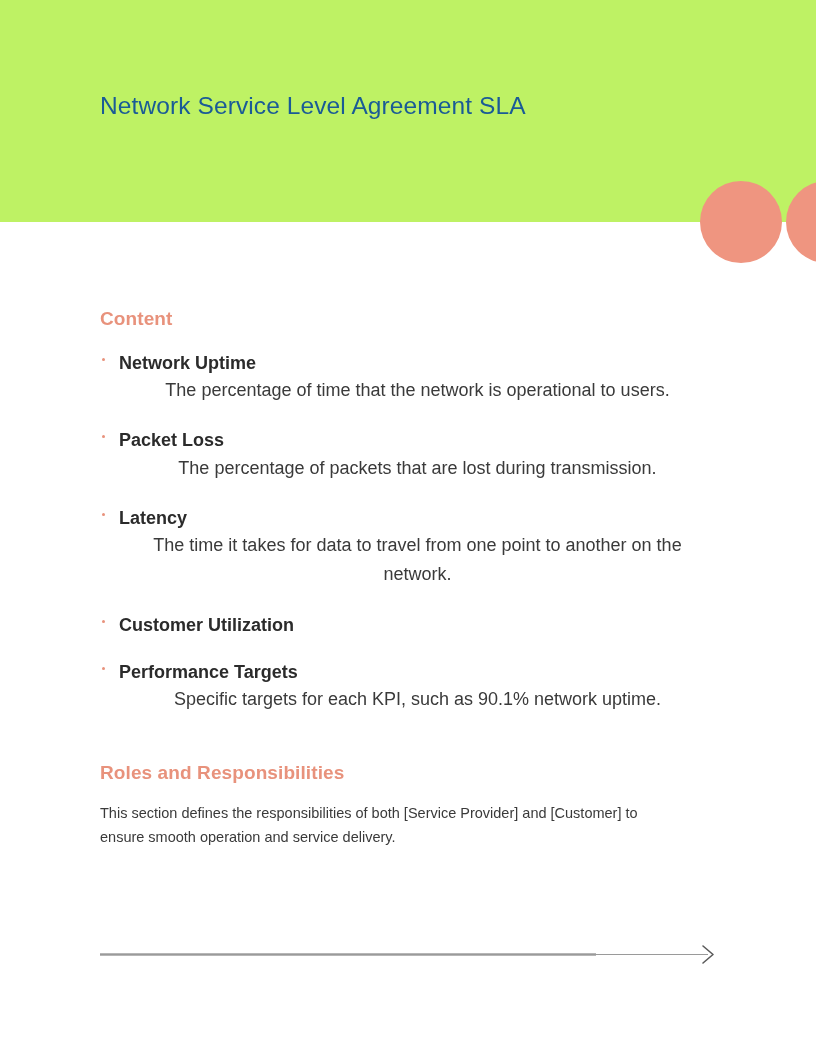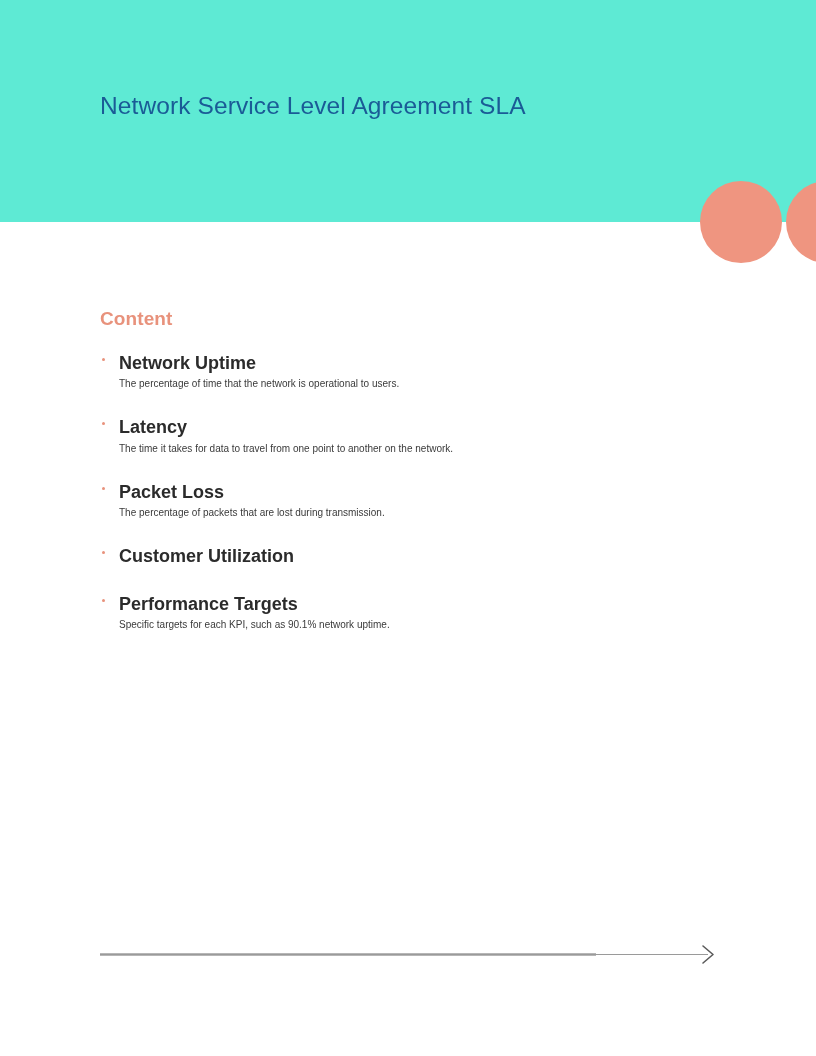--- a/index.html
+++ b/index.html
@@ -16,21 +16,21 @@
     -webkit-font-smoothing: antialiased;
   }
 
   
   #header-band {
     position: absolute;
     left: 0;
     top: 0;
     width: 816px;
     height: 222px;
-    background: #5eead4;
+    background: #bef264;
   }
   #page-title {
     position: absolute;
     left: 100px;
     top: 92px;
     font-size: 24.5px;
     font-weight: 400;
     color: #1a5b96;
     letter-spacing: 0.1px;
     white-space: nowrap;
@@ -93,25 +93,26 @@
     border-radius: 50%;
     background: #e8927c;
   }
   .item-title {
     font-size: 18px;
     font-weight: bold;
     color: #2b2b2b;
     line-height: 1.35;
   }
   .item-desc {
-    font-size: 10px;
+    font-size: 18px;
     font-weight: 400;
     color: #3a3a3a;
     line-height: 1.62;
     margin-top: 1px;
+    text-align: center;
   }
 
   #roles-section {
     margin-top: 48px;
   }
   #roles-paragraph {
     font-size: 14.5px;
     color: #3a3a3a;
     line-height: 1.62;
     margin-top: 18px;
@@ -144,43 +145,47 @@
   <ul id="content-list">
 
     <li class="content-item">
       <span class="item-bullet"></span>
       <div class="item-title">Network Uptime</div>
       <div class="item-desc">The percentage of time that the network is operational to users.</div>
     </li>
 
     <li class="content-item">
       <span class="item-bullet"></span>
-      <div class="item-title">Latency</div>
-      <div class="item-desc">The time it takes for data to travel from one point to another on the network.</div>
+      <div class="item-title">Packet Loss</div>
+      <div class="item-desc">The percentage of packets that are lost during transmission.</div>
     </li>
 
     <li class="content-item">
       <span class="item-bullet"></span>
-      <div class="item-title">Packet Loss</div>
-      <div class="item-desc">The percentage of packets that are lost during transmission.</div>
+      <div class="item-title">Latency</div>
+      <div class="item-desc">The time it takes for data to travel from one point to another on the network.</div>
     </li>
 
     <li class="content-item">
       <span class="item-bullet"></span>
       <div class="item-title">Customer Utilization</div>
     </li>
 
     <li class="content-item">
       <span class="item-bullet"></span>
       <div class="item-title">Performance Targets</div>
       <div class="item-desc">Specific targets for each KPI, such as 90.1% network uptime.</div>
     </li>
 
   </ul>
 
+  <div id="roles-section">
+    <h2 class="section-heading">Roles and Responsibilities</h2>
+    <p id="roles-paragraph">This section defines the responsibilities of both [Service Provider] and [Customer] to ensure smooth operation and service delivery.</p>
+  </div>
 
 </div>
 
 <svg id="bottom-arrow" viewBox="0 0 620 30">
   <line x1="0" y1="14.5" x2="496" y2="14.5" stroke="#6f6f6f" stroke-width="2"></line>
   <line x1="0" y1="14.5" x2="608" y2="14.5" stroke="#9a9a9a" stroke-width="1"></line>
   <polyline points="603,6 613,14.5 603,23" fill="none" stroke="#5a5a5a" stroke-width="1.6" stroke-linecap="round" stroke-linejoin="round"></polyline>
 </svg>
 
 </body></html>

